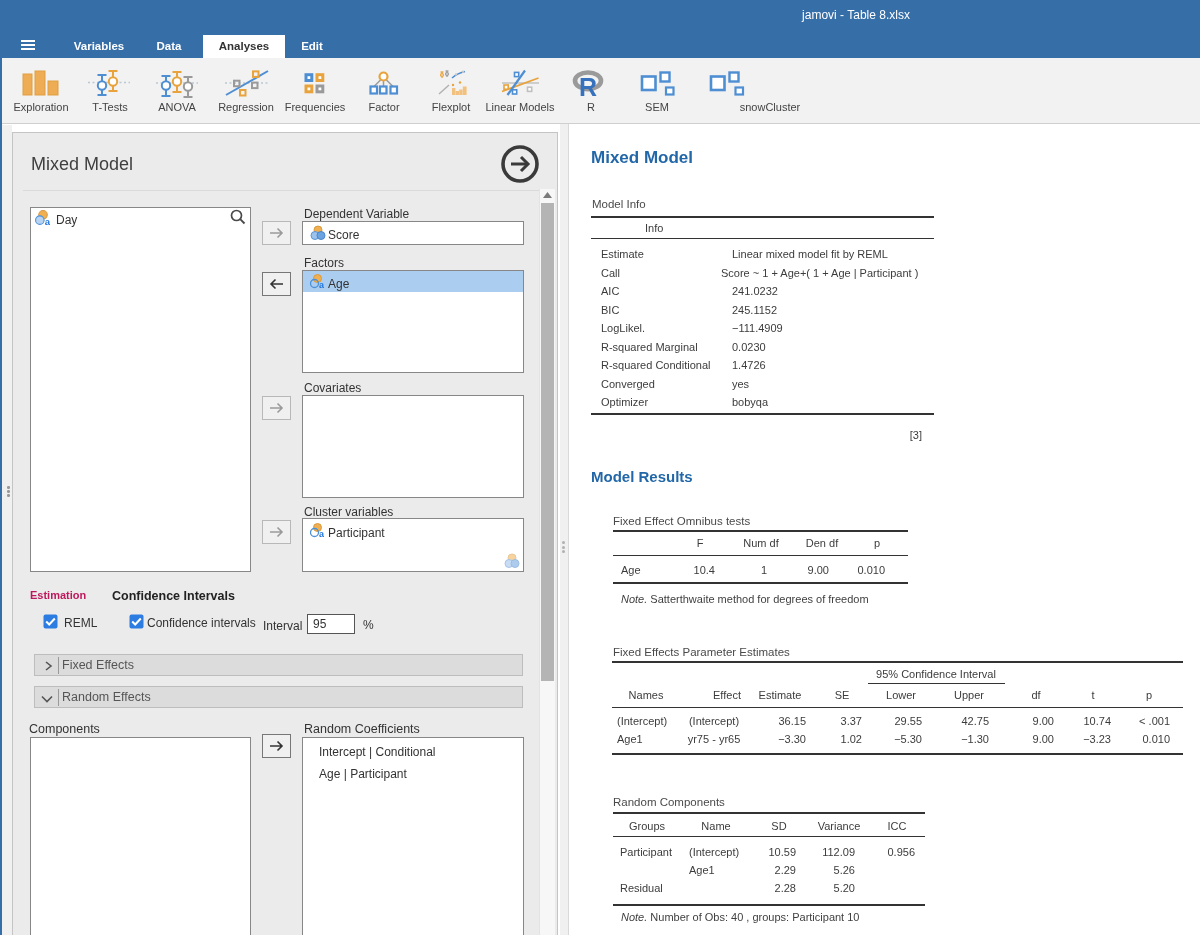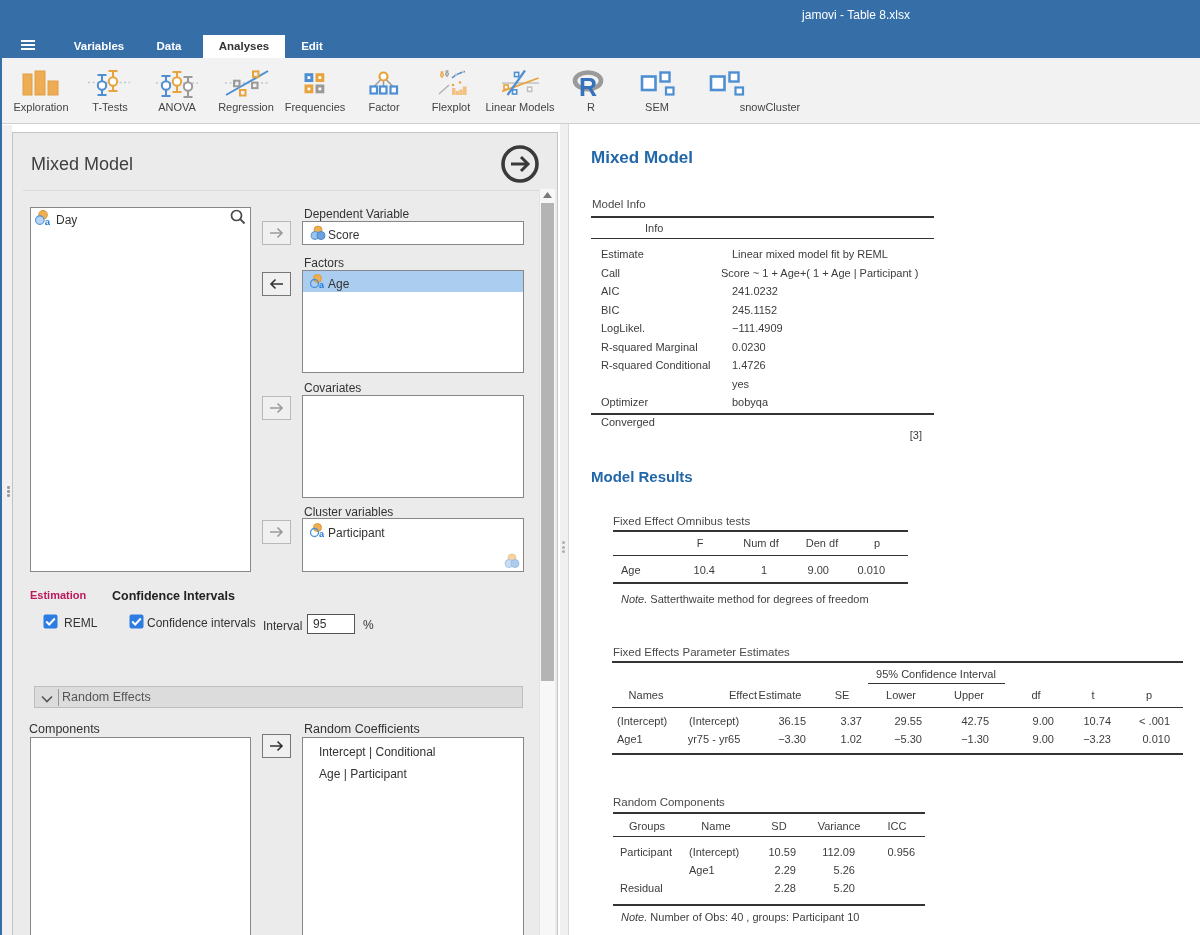--- a/index.html
+++ b/index.html
@@ -294,20 +294,27 @@
   <svg class="abs" style="left:116px;top:481px" width="15" height="15">
       <rect x="0.5" y="0.5" width="14" height="14" rx="2" fill="#2d7ce1"></rect>
       <path d="M3.2 7.5 L6.2 10.5 L11.8 4.5" fill="none" stroke="#fff" stroke-width="2"></path>
     </svg>
   <div class="pitem" style="left:134px;top:483px;">Confidence intervals</div>
   <div class="pitem" style="left:250px;top:486px;">Interval</div>
   <div class="abs" style="left:294px;top:481px;width:48px;height:20px;background:#fff;border:1px solid #555;"></div>
   <div class="pitem" style="left:300px;top:484px;">95</div>
   <div class="pitem" style="left:350px;top:485px;">%</div>
 
+  <div class="bar" style="top:521px;">
+    <svg class="abs" style="left:7px;top:5px" width="12" height="12">
+        <path d="M4 2 L9 6 L4 10" fill="none" stroke="#555" stroke-width="1.6"></path>
+      </svg>
+    <div class="abs" style="left:23px;top:2px;width:1px;height:17px;background:#999;"></div>
+    <div class="abs" style="left:27px;top:3px;">Fixed Effects</div>
+  </div>
   <div class="bar" style="top:553px;">
     <svg class="abs" style="left:5px;top:6px" width="14" height="12">
         <path d="M2 3.5 L7 8.5 L12 3.5" fill="none" stroke="#555" stroke-width="1.6"></path>
       </svg>
     <div class="abs" style="left:23px;top:2px;width:1px;height:17px;background:#999;"></div>
     <div class="abs" style="left:27px;top:3px;">Random Effects</div>
   </div>
 
   <div class="abs" style="left:16px;top:589px;font-size:12.5px;color:#333;">Components</div>
   <div class="whitebox" style="left:17px;top:604px;width:221px;height:340px;"></div>
@@ -343,21 +350,21 @@
   <div class="c" style="left:32px;top:161px;">AIC</div>
     <div class="c" style="left:163px;top:161px;">241.0232</div>
   <div class="c" style="left:32px;top:179.5px;">BIC</div>
     <div class="c" style="left:163px;top:179.5px;">245.1152</div>
   <div class="c" style="left:32px;top:198px;">LogLikel.</div>
     <div class="c" style="left:163px;top:198px;">−111.4909</div>
   <div class="c" style="left:32px;top:216.5px;">R-squared Marginal</div>
     <div class="c" style="left:163px;top:216.5px;">0.0230</div>
   <div class="c" style="left:32px;top:235px;">R-squared Conditional</div>
     <div class="c" style="left:163px;top:235px;">1.4726</div>
-  <div class="c" style="left:32px;top:253.5px;margin-top:38px;">Converged</div>
+  <div class="c" style="left:32px;top:253.5px;">Converged</div>
     <div class="c" style="left:163px;top:253.5px;">yes</div>
   <div class="c" style="left:32px;top:272px;">Optimizer</div>
     <div class="c" style="left:163px;top:272px;">bobyqa</div>
   <div class="rule" style="left:22px;top:289px;width:343px;height:2px;"></div>
   <div class="c" style="left:353px;top:305px;"><span class="cr" style="display:inline-block;">[3]</span></div>
 
   <div class="h2" style="left:22px;top:344px;">Model Results</div>
   <div class="tlabel" style="left:44px;top:391px;">Fixed Effect Omnibus tests</div>
 
   <div class="rule" style="left:44px;top:406px;width:295px;height:1.5px;"></div>
@@ -372,21 +379,21 @@
   <div class="c cr" style="left:260px;top:440px;">9.00</div>
   <div class="c cr" style="left:316px;top:440px;">0.010</div>
   <div class="rule" style="left:44px;top:458px;width:295px;height:2px;"></div>
   <div class="note" style="left:52px;top:469px;"><i>Note.</i> Satterthwaite method for degrees of freedom</div>
   <div class="tlabel" style="left:44px;top:522px;">Fixed Effects Parameter Estimates</div>
 
   <div class="rule" style="left:43px;top:537px;width:571px;height:1.5px;"></div>
   <div class="c cc" style="left:367px;top:544px;">95% Confidence Interval</div>
   <div class="rule" style="left:299px;top:559px;width:137px;height:1px;"></div>
   <div class="c cc" style="left:77px;top:565px;">Names</div>
-  <div class="c cc" style="left:163px;top:565px;padding-left:22px;">Effect</div>
+  <div class="c cc" style="left:147px;top:565px;padding-left:22px;">Effect</div>
   <div class="c cc" style="left:211px;top:565px;">Estimate</div>
   <div class="c cc" style="left:273px;top:565px;">SE</div>
   <div class="c cc" style="left:332px;top:565px;">Lower</div>
   <div class="c cc" style="left:400px;top:565px;">Upper</div>
   <div class="c cc" style="left:467px;top:565px;">df</div>
   <div class="c cc" style="left:524px;top:565px;">t</div>
   <div class="c cc" style="left:580px;top:565px;">p</div>
   <div class="rule" style="left:43px;top:583px;width:571px;height:1px;"></div>
   <div class="c" style="left:48px;top:591px;">(Intercept)</div>
   <div class="c cc" style="left:145px;top:591px;">(Intercept)</div>

